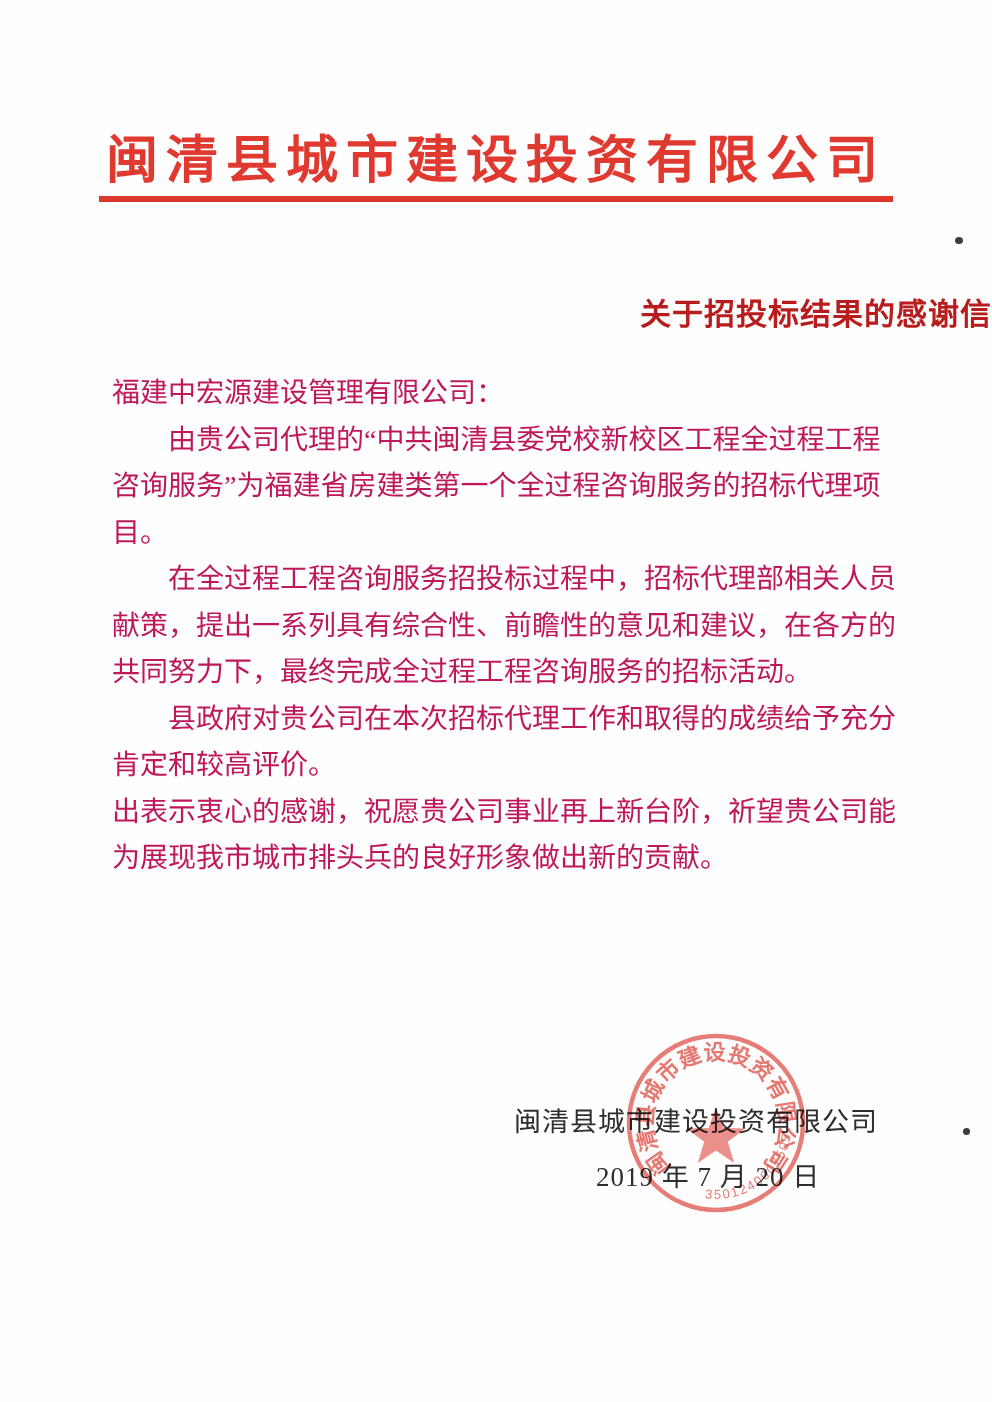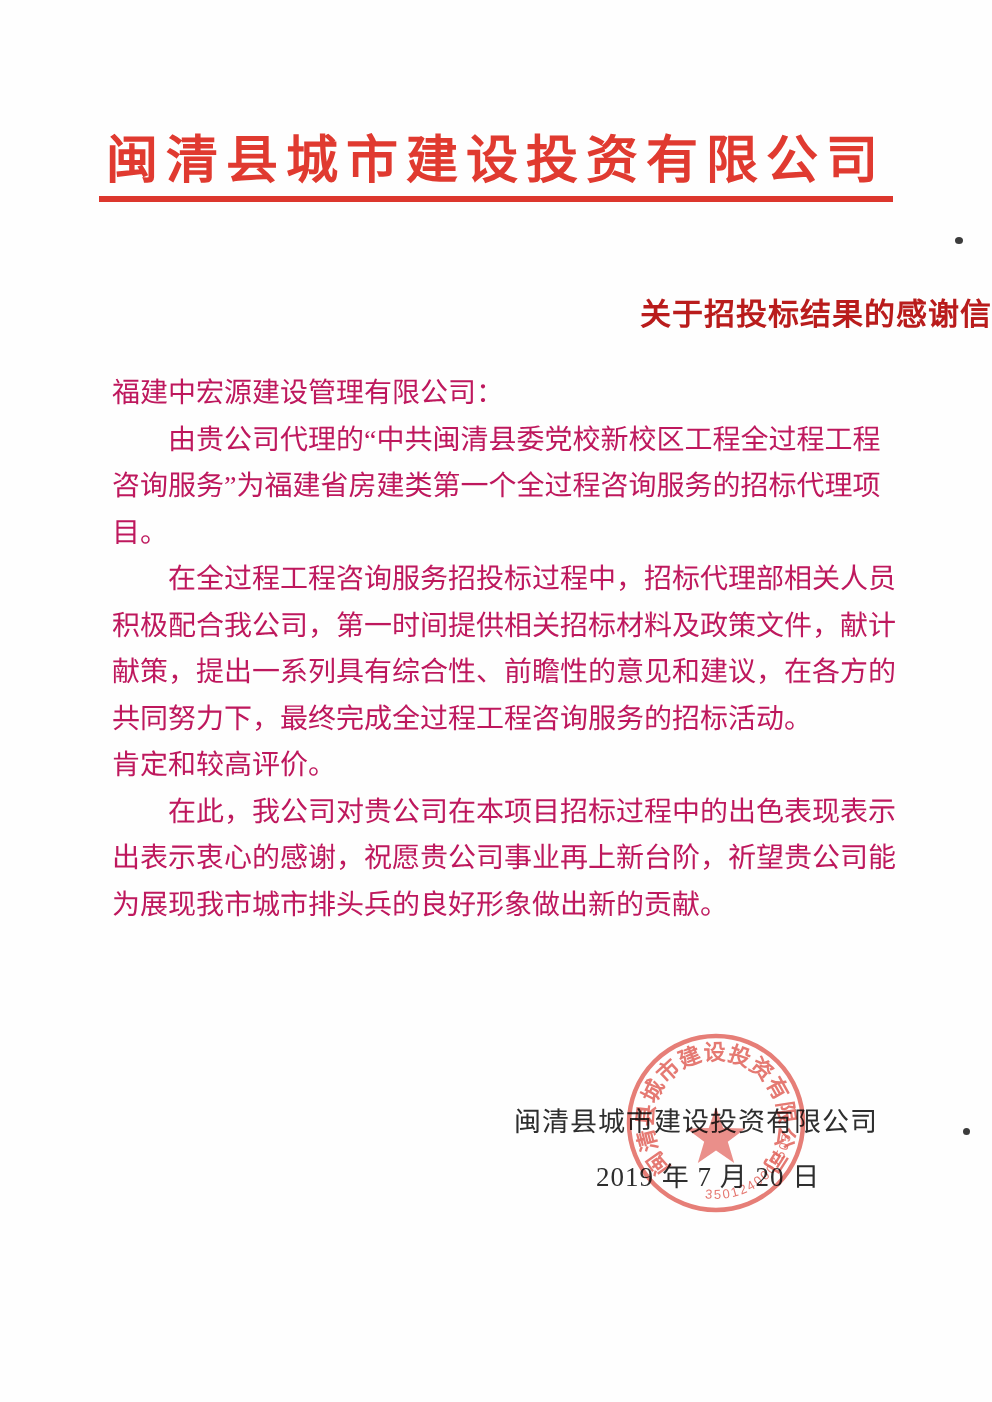--- a/index.html
+++ b/index.html
@@ -137,25 +137,24 @@
   <div class="letterhead-rule"></div>
 
   <div class="doc-title">关于招投标结果的感谢信</div>
 
   <div class="body-block">
     <div class="line">福建中宏源建设管理有限公司：</div>
     <div class="line indent">由贵公司代理的“中共闽清县委党校新校区工程全过程工程</div>
     <div class="line">咨询服务”为福建省房建类第一个全过程咨询服务的招标代理项</div>
     <div class="line">目。</div>
     <div class="line indent">在全过程工程咨询服务招投标过程中，招标代理部相关人员</div>
-    <div class="line">积极配合我公司，第一时间提供相关招标材料及政策文件，献计</div>
     <div class="line">献策，提出一系列具有综合性、前瞻性的意见和建议，在各方的</div>
     <div class="line">共同努力下，最终完成全过程工程咨询服务的招标活动。</div>
+    <div class="line indent">县政府对贵公司在本次招标代理工作和取得的成绩给予充分</div>
     <div class="line">肯定和较高评价。</div>
-    <div class="line indent">在此，我公司对贵公司在本项目招标过程中的出色表现表示</div>
     <div class="line">出表示衷心的感谢，祝愿贵公司事业再上新台阶，祈望贵公司能</div>
     <div class="line">为展现我市城市排头兵的良好形象做出新的贡献。</div>
   </div>
 
   <div class="signature">闽清县城市建设投资有限公司</div>
 
   <div class="date">2019 年 7 月 20 日</div>
 
   <svg class="seal" viewBox="0 0 184 184" xmlns="http://www.w3.org/2000/svg">
     <defs>

